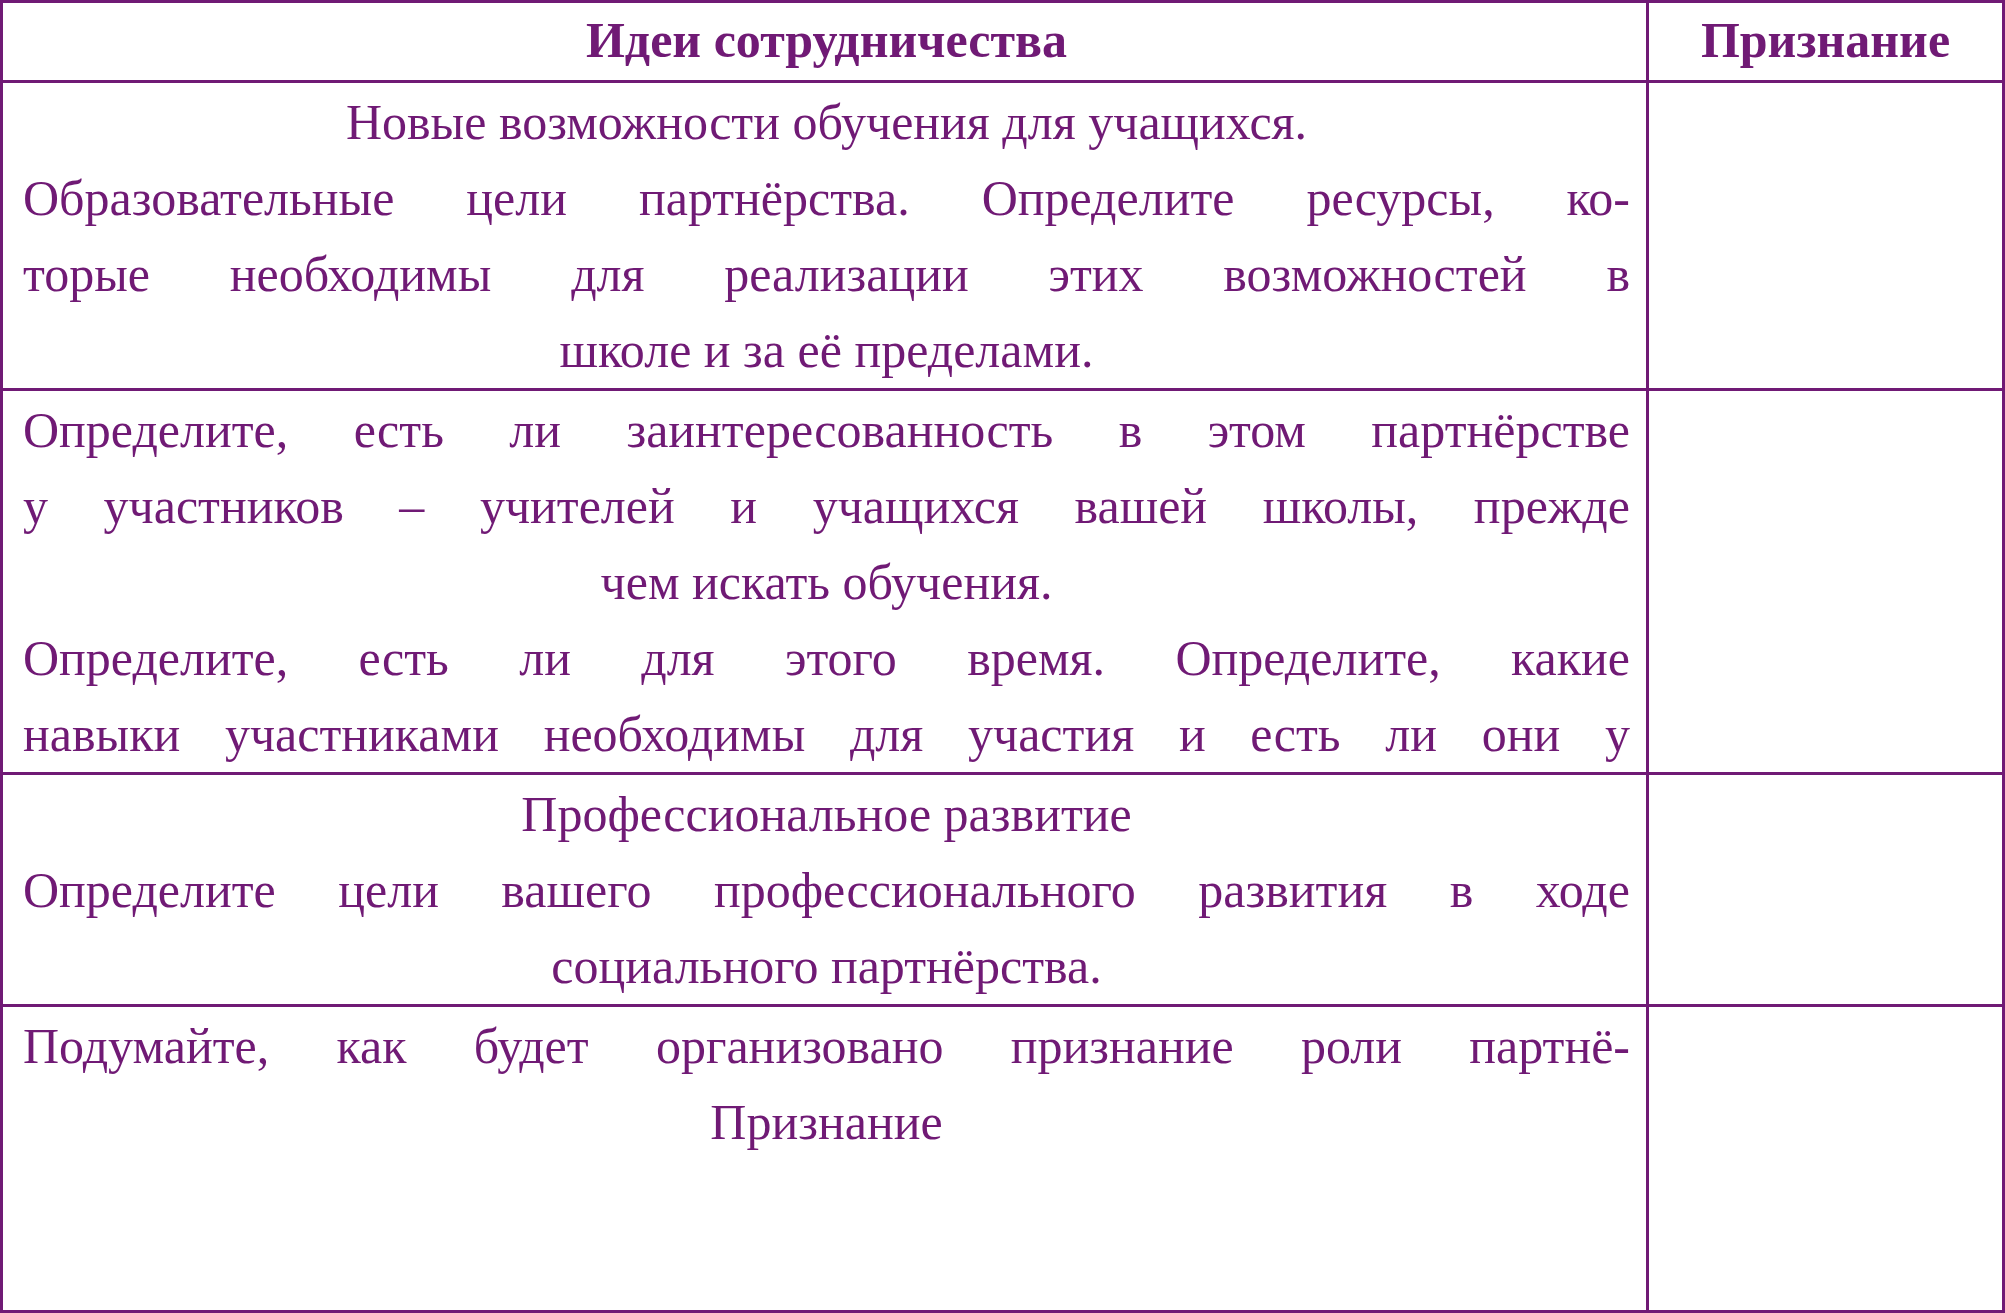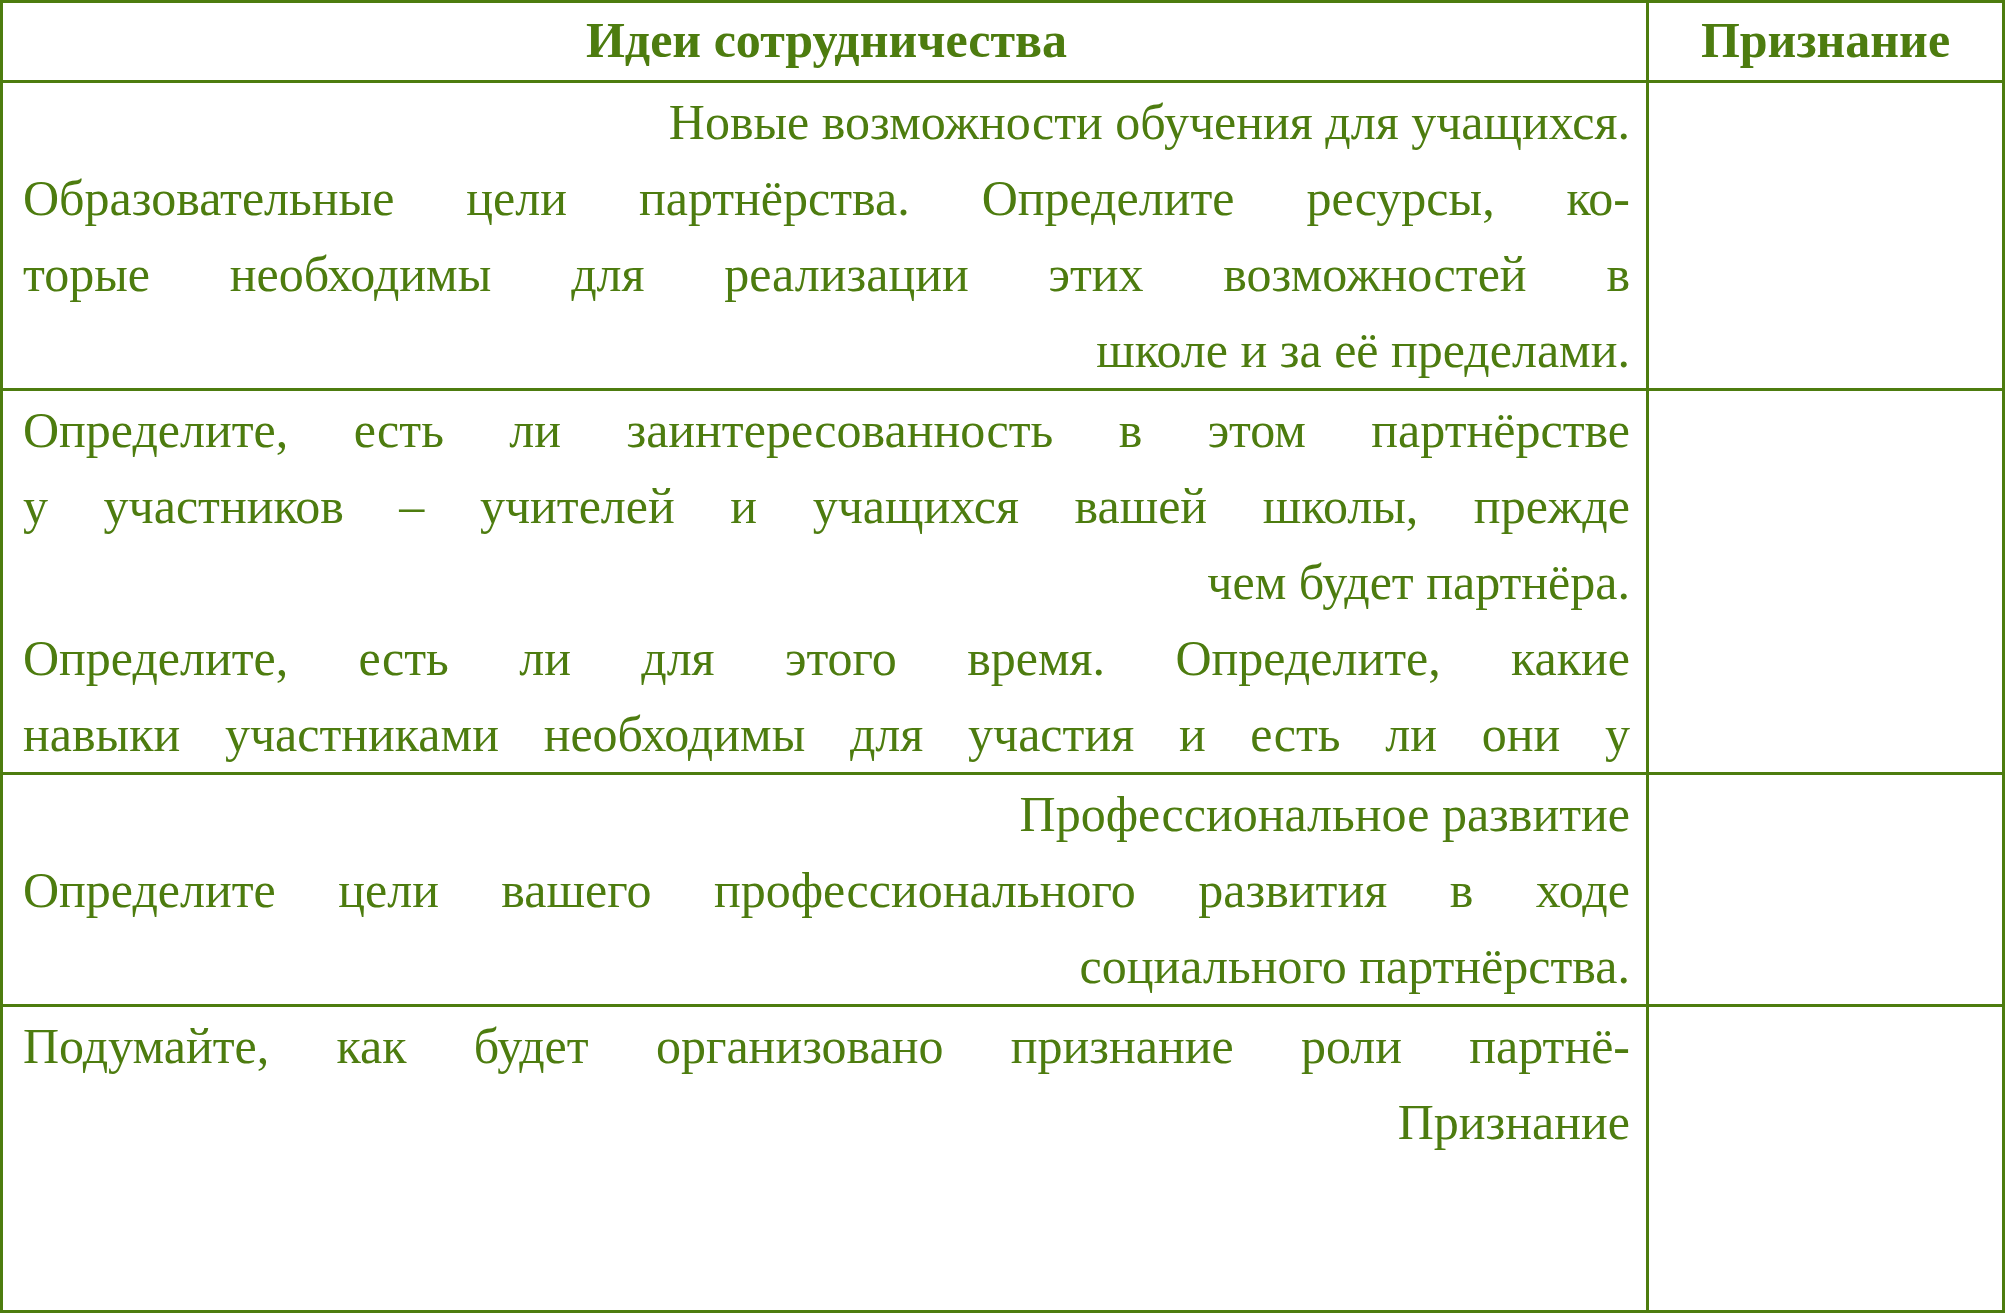--- a/index.html
+++ b/index.html
@@ -53,54 +53,54 @@
     font-weight: bold;
     text-align: center;
     line-height: 74px;
     overflow: hidden;
   }
   .body-row .col1 {
     padding-top: 1px;
   }
   .line {
     line-height: 76px;
-    text-align: right;
+    text-align: center;
     white-space: normal;
   }
   .line.justify {
     text-align: justify;
     text-align-last: justify;
   }
   .line.bold {
     font-weight: normal;
   }
 </style>
 </head>
 <body>
 
-<div class="table" id="table-root" style="color: #4d7c0f; background: rgb(255, 255, 255);">
+<div class="table" id="table-root" style="color: #701a75; background: rgb(255, 255, 255);">
   <div class="row header-row">
     <div class="cell col1 header-cell">Идеи сотрудничества</div>
     <div class="cell col2 header-cell">Признание</div>
   </div>
 
 <div class="row body-row">
       <div class="cell col1 ideas-cell">
         <div class="line">Новые возможности обучения для учащихся.</div>
         <div class="line justify">Образовательные цели партнёрства. Определите ресурсы, ко-</div>
         <div class="line justify">торые необходимы для реализации этих возможностей в</div>
         <div class="line">школе и за её пределами.</div>
       </div>
       <div class="cell col2 example-cell"></div>
     </div>
     <div class="row body-row">
       <div class="cell col1 ideas-cell">
         <div class="line justify">Определите, есть ли заинтересованность в этом партнёрстве</div>
         <div class="line justify">у участников – учителей и учащихся вашей школы, прежде</div>
-        <div class="line">чем будет партнёра.</div>
+        <div class="line">чем искать обучения.</div>
         <div class="line justify">Определите, есть ли для этого время. Определите, какие</div>
         <div class="line justify">навыки участниками необходимы для участия и есть ли они у</div>
       </div>
       <div class="cell col2 example-cell"></div>
     </div>
     <div class="row body-row">
       <div class="cell col1 ideas-cell">
         <div class="line bold">Профессиональное развитие</div>
         <div class="line justify">Определите цели вашего профессионального развития в ходе</div>
         <div class="line">социального партнёрства.</div>

